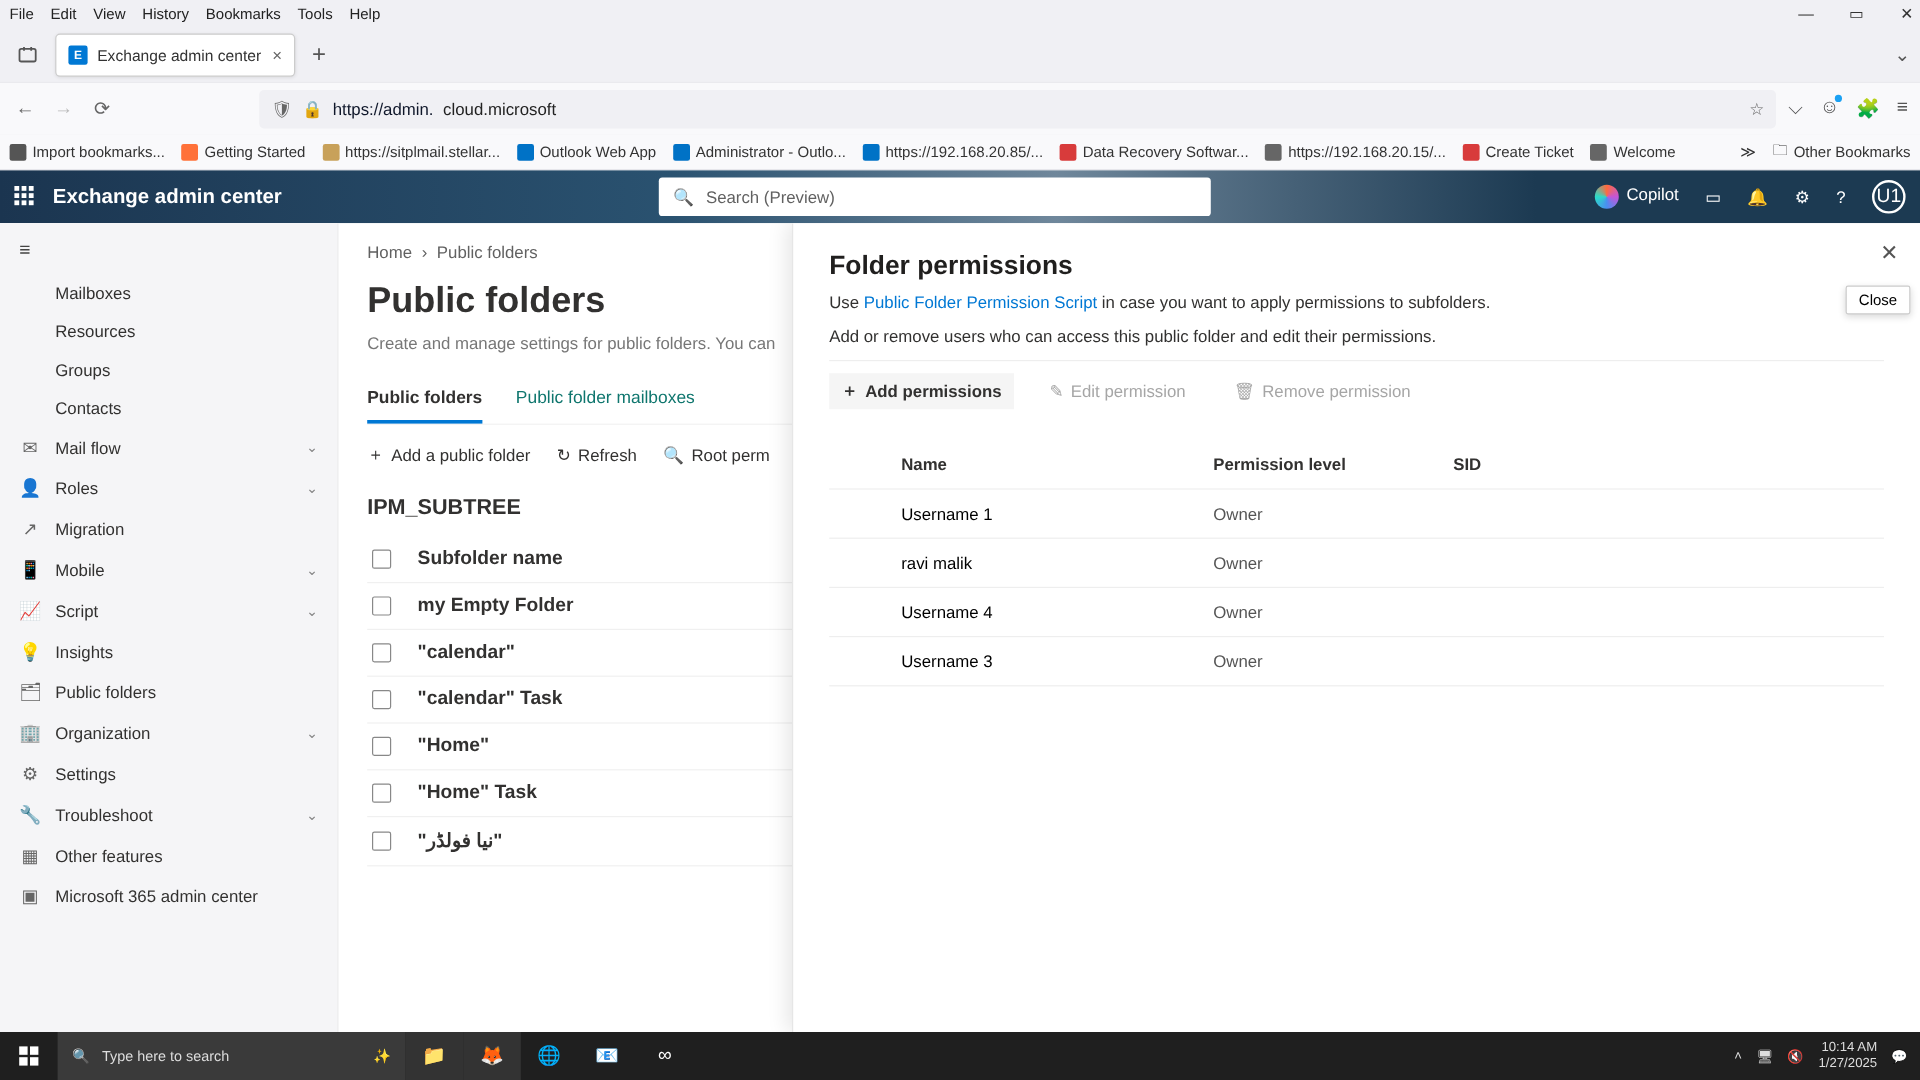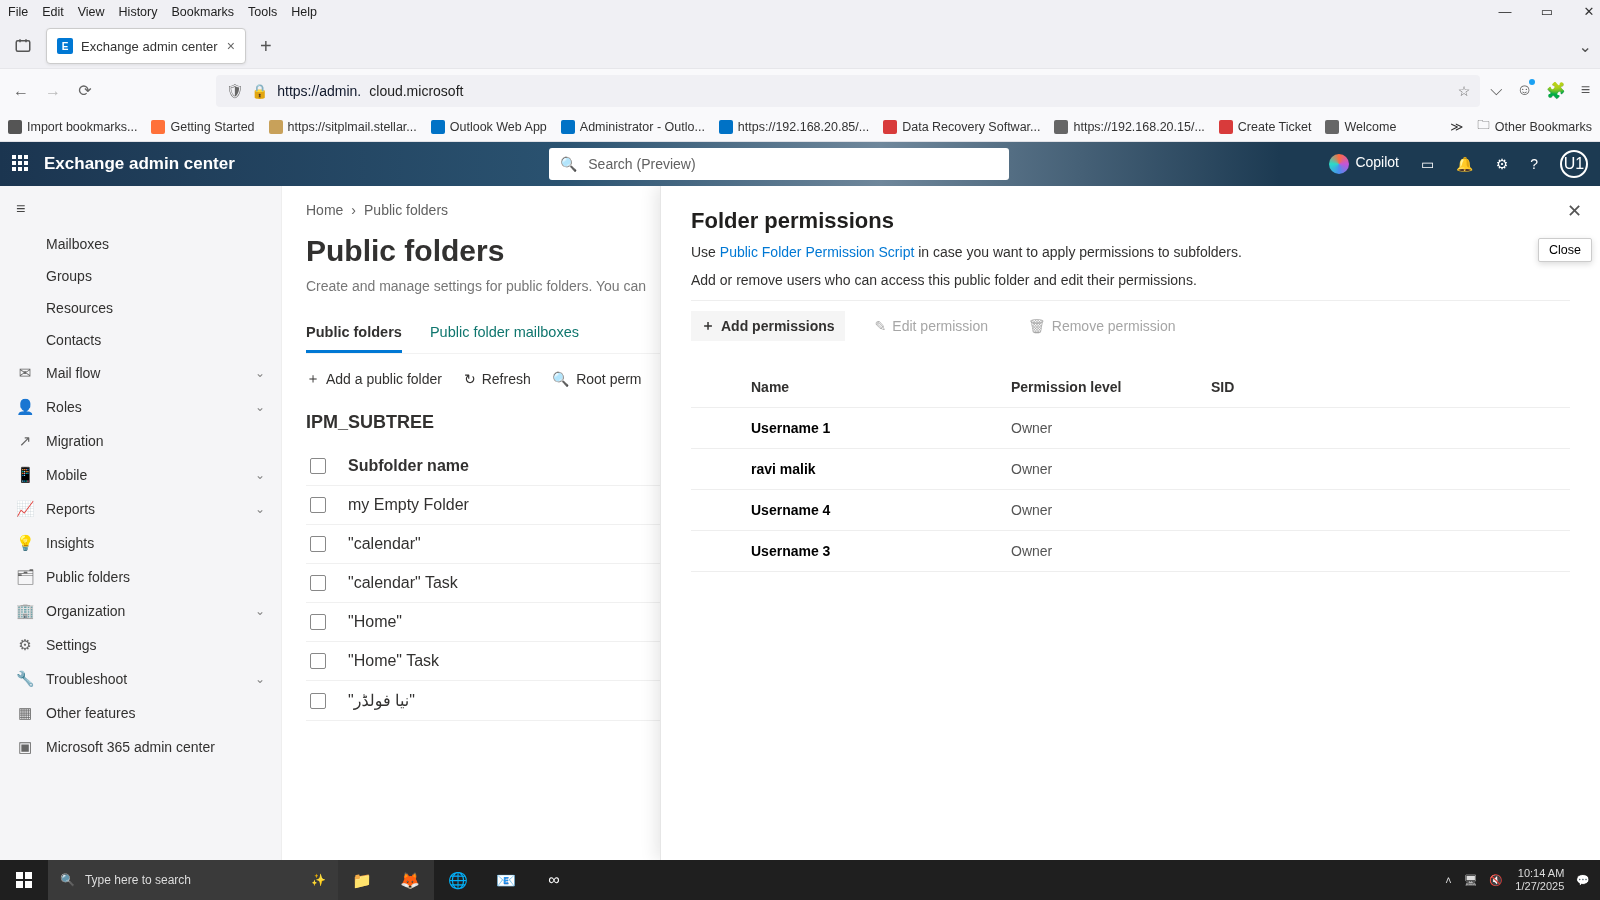--- a/index.html
+++ b/index.html
@@ -57,38 +57,38 @@
   .subt{color:#777;font-size:14px;margin-top:10px}
   .tabs{display:flex;gap:28px;margin-top:30px;border-bottom:1px solid #f2f2f2}
   .tabs div{padding-bottom:10px;font-size:14.5px;color:#0f766e;cursor:default}
   .tabs .active{color:#323130;font-weight:600;border-bottom:3px solid #0078d4}
   .cmds{display:flex;gap:22px;margin-top:16px;font-size:14px;color:#323130;align-items:center}
   .cmds .cmd{display:flex;gap:6px;align-items:center;cursor:default}
   .treehead{font-size:18px;font-weight:600;color:#323130;margin-top:24px}
   .listhdr,.listrow{display:flex;align-items:center;gap:22px;padding:10px 4px;border-bottom:1px solid #f0f0f0}
   .listhdr{font-weight:600;color:#323130;margin-top:14px}
   .cbox{width:16px;height:16px;border:1px solid #888;border-radius:2px}
-  .listrow .name{font-weight:400;color:#323130}
+  .listrow .name{font-weight:700;color:#323130}
   
   .flyout{position:absolute;top:0;right:0;width:940px;height:100%;background:#fff;border-left:1px solid #e6e6e6;box-shadow:-4px 0 16px rgba(0,0,0,.1);padding:22px 30px}
   .flyout .close{position:absolute;right:18px;top:14px;font-size:18px;color:#555}
   .flyout .closelbl{position:absolute;right:8px;top:52px;background:#fff;border:1px solid #ccc;padding:4px 10px;font-size:12.5px;box-shadow:0 2px 6px rgba(0,0,0,.15);border-radius:2px}
   .flyout h2{font-size:22px;font-weight:700;color:#201f1e;margin-bottom:10px}
   .flyout p{font-size:14px;color:#323130;margin-bottom:12px}
   .flyout a{color:#0078d4;text-decoration:none}
   .flyout .bar{border-top:1px solid #eee;padding-top:10px;display:flex;gap:20px;font-size:14px;color:#323130;margin-top:12px}
   .flyout .bar .btn{display:flex;gap:6px;align-items:center;padding:6px 10px}
   .flyout .bar .primary{background:#f5f5f5;font-weight:600}
   .flyout .bar .disabled{color:#a6a6a6}
   .ptable{margin-top:26px}
   .ptable .hdr,.ptable .row{display:flex;padding:12px 8px 12px 60px;border-bottom:1px solid #eee;font-size:14px}
   .ptable .hdr{color:#323130;font-weight:700}
   .ptable .c1{flex:0 0 260px}
   .ptable .c2{flex:0 0 200px}
-  .ptable .row .c1{font-weight:700}
+  .ptable .row .c1{font-weight:400}
   .ptable .row .c2{color:#555}
   
   .taskbar{position:fixed;bottom:0;left:0;right:0;height:40px;background:#1f1f1f;display:flex;align-items:center;color:#fff;font-size:12px}
   .taskbar .start{width:48px;height:40px;display:flex;align-items:center;justify-content:center}
   .wingrid{width:16px;height:16px;display:grid;grid-template-columns:1fr 1fr;grid-template-rows:1fr 1fr;gap:2px}
   .wingrid i{background:#fff}
   .taskbar .search{flex:0 0 290px;height:40px;background:#3a3a3a;display:flex;align-items:center;padding:0 12px;gap:10px;color:#ddd}
   .taskbar .icons{display:flex}
   .taskbar .icons div{width:48px;height:40px;display:flex;align-items:center;justify-content:center;font-size:16px}
   .taskbar .tray{margin-left:auto;display:flex;align-items:center;gap:12px;padding-right:10px;color:#ddd;font-size:11px}
@@ -234,25 +234,25 @@
 <div class="main">
   <div class="lnav">
     <div class="ham">≡</div>
     <ul id="lnav-ul">
         <li>
           <span class="icn"></span>
           <span>Mailboxes</span>
         </li>
         <li>
           <span class="icn"></span>
+          <span>Resources</span>
+        </li>
+        <li>
+          <span class="icn"></span>
           <span>Groups</span>
-        </li>
-        <li>
-          <span class="icn"></span>
-          <span>Resources</span>
         </li>
         <li>
           <span class="icn"></span>
           <span>Contacts</span>
         </li>
         <li>
           <span class="icn">✉</span>
           <span>Mail flow</span>
           <span class="chev">⌄</span>
         </li>
@@ -265,21 +265,21 @@
           <span class="icn">↗</span>
           <span>Migration</span>
         </li>
         <li>
           <span class="icn">📱</span>
           <span>Mobile</span>
           <span class="chev">⌄</span>
         </li>
         <li>
           <span class="icn">📈</span>
-          <span>Reports</span>
+          <span>Script</span>
           <span class="chev">⌄</span>
         </li>
         <li>
           <span class="icn">💡</span>
           <span>Insights</span>
         </li>
         <li>
           <span class="icn">🗂</span>
           <span>Public folders</span>
         </li>

